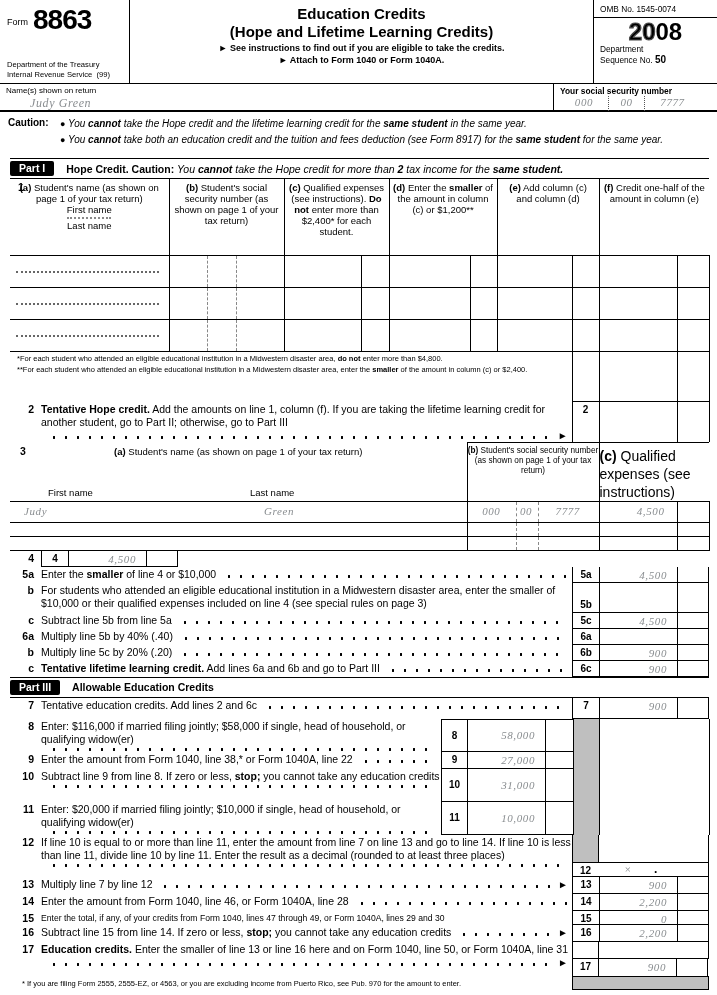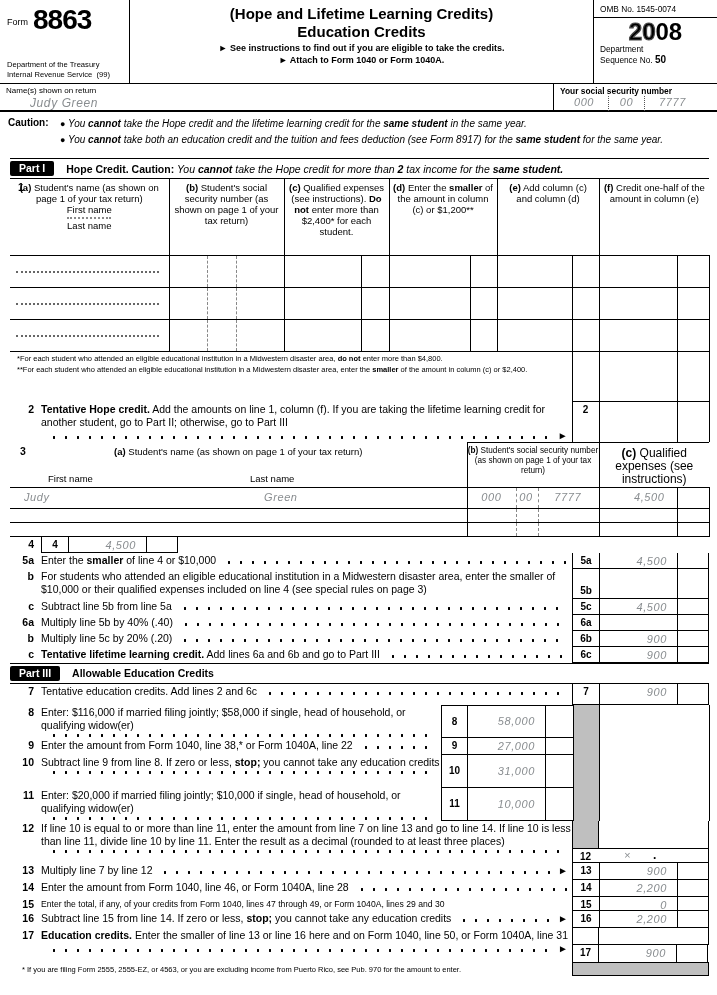--- a/index.html
+++ b/index.html
@@ -1,20 +1,20 @@
 <!DOCTYPE html>
 <html><head>
 <meta charset="utf-8">
 <style>
   * { box-sizing: border-box; margin: 0; padding: 0; }
   body { margin: 0; background: #e8e8e8; }
   .page { width: 717px; height: 995px; background: #fff; color: #000;
           font-family: "Liberation Sans", sans-serif; position: relative; overflow: hidden; margin: 0 auto; }
   .b { font-weight: bold; } .i { font-style: italic; } .bi { font-weight: bold; font-style: italic; }
-  .hw { font-family: Liberation Sans, sans-serif; font-style: italic; color: #898d90; letter-spacing: .6px; }
+  .hw { font-family: Liberation Serif, serif; font-style: italic; color: #898d90; letter-spacing: .6px; }
   .bl { border-left: 1px solid #000; } .br { border-right: 1px solid #000; }
   .bt { border-top: 1px solid #000; } .bb { border-bottom: 1px solid #000; }
 
   
   .hdr { display: flex; border-bottom: 1px solid #000; height: 84px; }
   .hdr-left { width: 130px; border-right: 1.5px solid #000; padding: 4px 2px 2px 7px; display: flex; flex-direction: column; }
   .formline { display: flex; gap: 5px; }
   .fw { font-size: 9px; margin-top: 13px; }
   .fnum { font-size: 28px; font-weight: bold; letter-spacing: -1px; }
   .dept { font-size: 7.6px; margin-top: auto; line-height: 9.5px; padding-bottom: 2px; }
@@ -82,21 +82,21 @@
   .amt { width: 78px; text-align: right; padding: 2px 10px 0 0; font-size: 11px; flex: 0 0 auto; }
   .cent { width: 32px; flex: 0 0 auto; }
 
   
   .t2 .p2hr td { height: 45px; border-bottom: 1px solid #000; }
   .p2ha { position: relative; text-align: center; font-size: 9.5px; padding-top: 4px; }
   .l3no { position: absolute; left: 10px; top: 3px; font-size: 10.5px; font-weight: bold; }
   .fnl { position: absolute; bottom: 3px; left: 38px; font-size: 9.5px; }
   .lnl { position: absolute; bottom: 3px; left: 240px; font-size: 9.5px; }
   .p2hb { font-size: 8.2px; text-align: center; line-height: 10px; padding-top: 3px; }
-  .p2hc { font-size: 12px; text-align: center; line-height: 13px; padding-top: 4px; }
+  .p2hc { font-size: 14px; text-align: left; line-height: 18px; padding-top: 4px; }
   .jrow td { height: 21px; border-bottom: 1px solid #000; }
   .emptyrow td { height: 14px; border-bottom: 1px solid #000; }
   .p2name { font-size: 11px; padding: 3px 0 0 14px; }
   .p2ssncell { position: relative; }
   .d1 { left: 48px; } .d2 { left: 70px; }
   .p2ssnval { display: flex; font-size: 11px; padding-top: 3px; }
   .p2s1 { width: 48px; text-align: center; } .p2s2 { width: 22px; text-align: center; } .p2s3 { width: 62px; text-align: center; }
   .p2amt { text-align: right; padding: 3px 12px 0 0; font-size: 11px; }
 
   
@@ -140,22 +140,22 @@
         <span class="fw">Form</span>
         <span class="fnum">8863</span>
       </div>
       <div class="dept">
         <span>Department of the Treasury</span><br>
         <span>Internal Revenue Service</span>&nbsp;
         <span>(99)</span>
       </div>
     </div>
     <div class="hdr-center">
+      <div class="tl">Education Credits</div>
       <div class="tl">(Hope and Lifetime Learning Credits)</div>
-      <div class="tl">Education Credits</div>
       <div class="inst"><span class="arr">►</span> <span>See instructions to find out if you are eligible to take the credits.</span></div>
       <div class="inst"><span class="arr">►</span> <span>Attach to Form 1040 or Form 1040A.</span></div>
     </div>
     <div class="hdr-right">
       <div class="omb">OMB No. 1545-0074</div>
       <div class="year">
         <span class="yo">20</span><span class="yb">08</span>
       </div>
       <div class="att">
         <span>Department</span><br>

